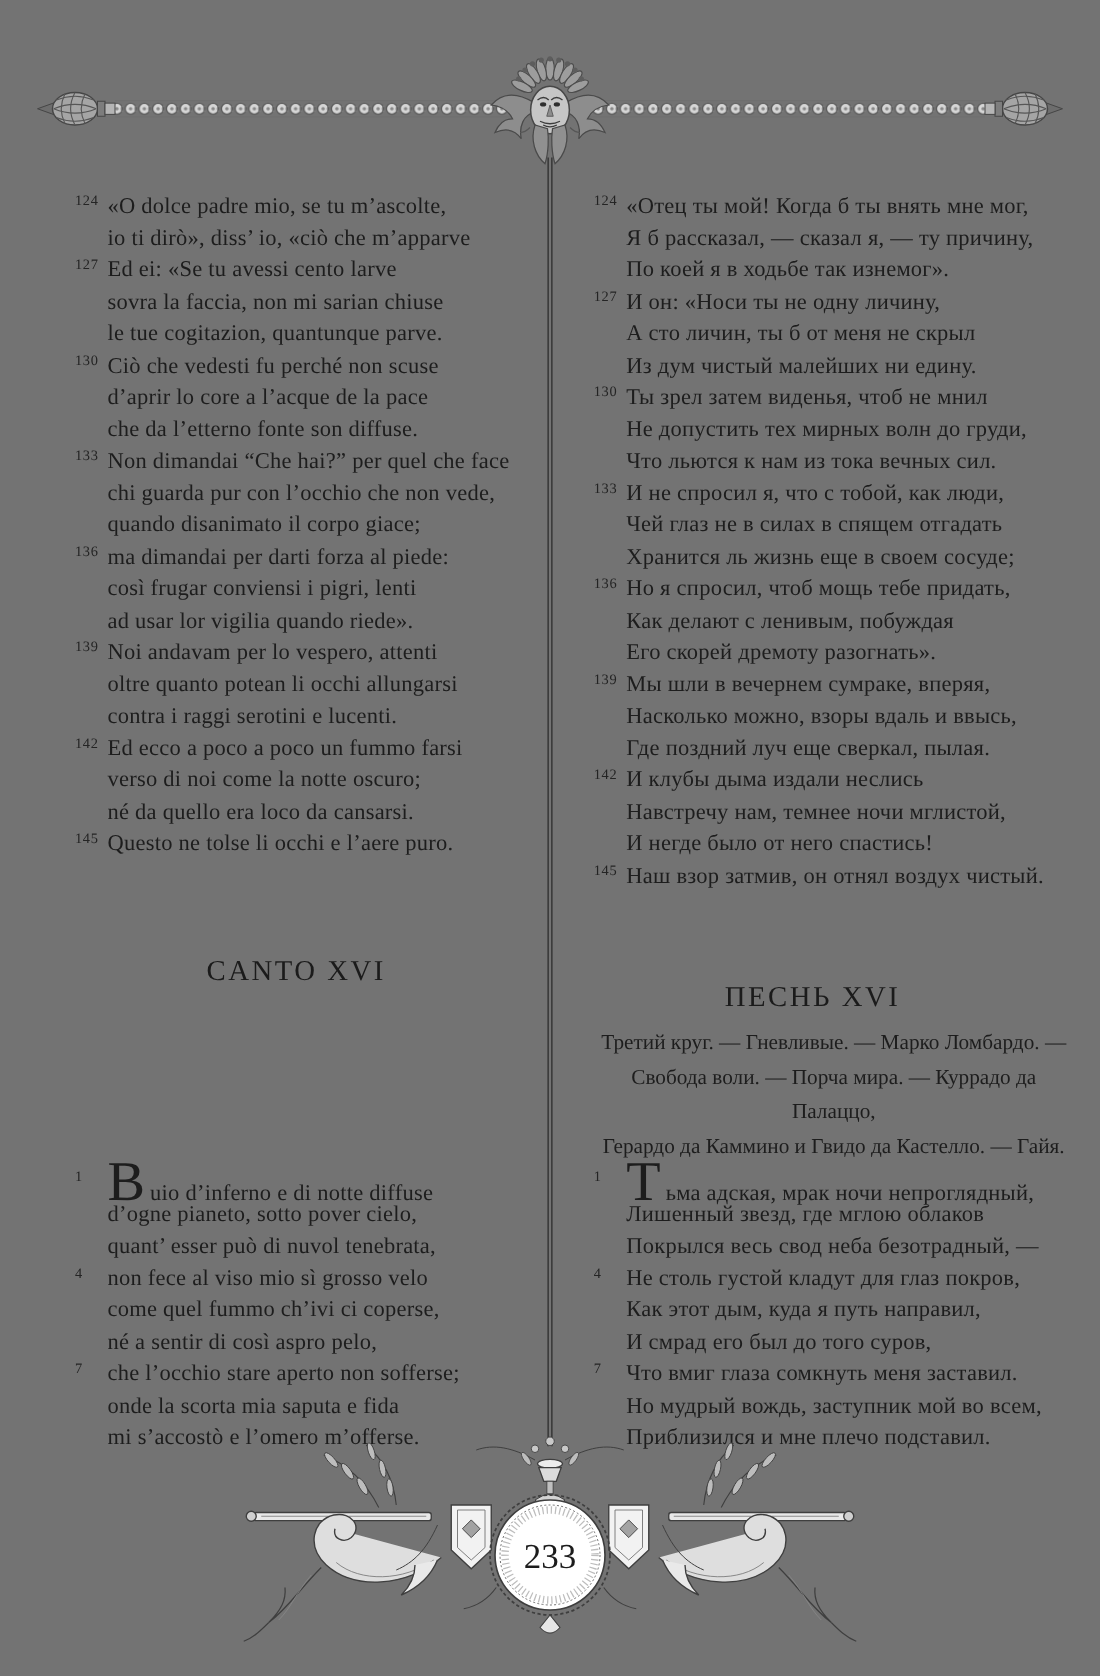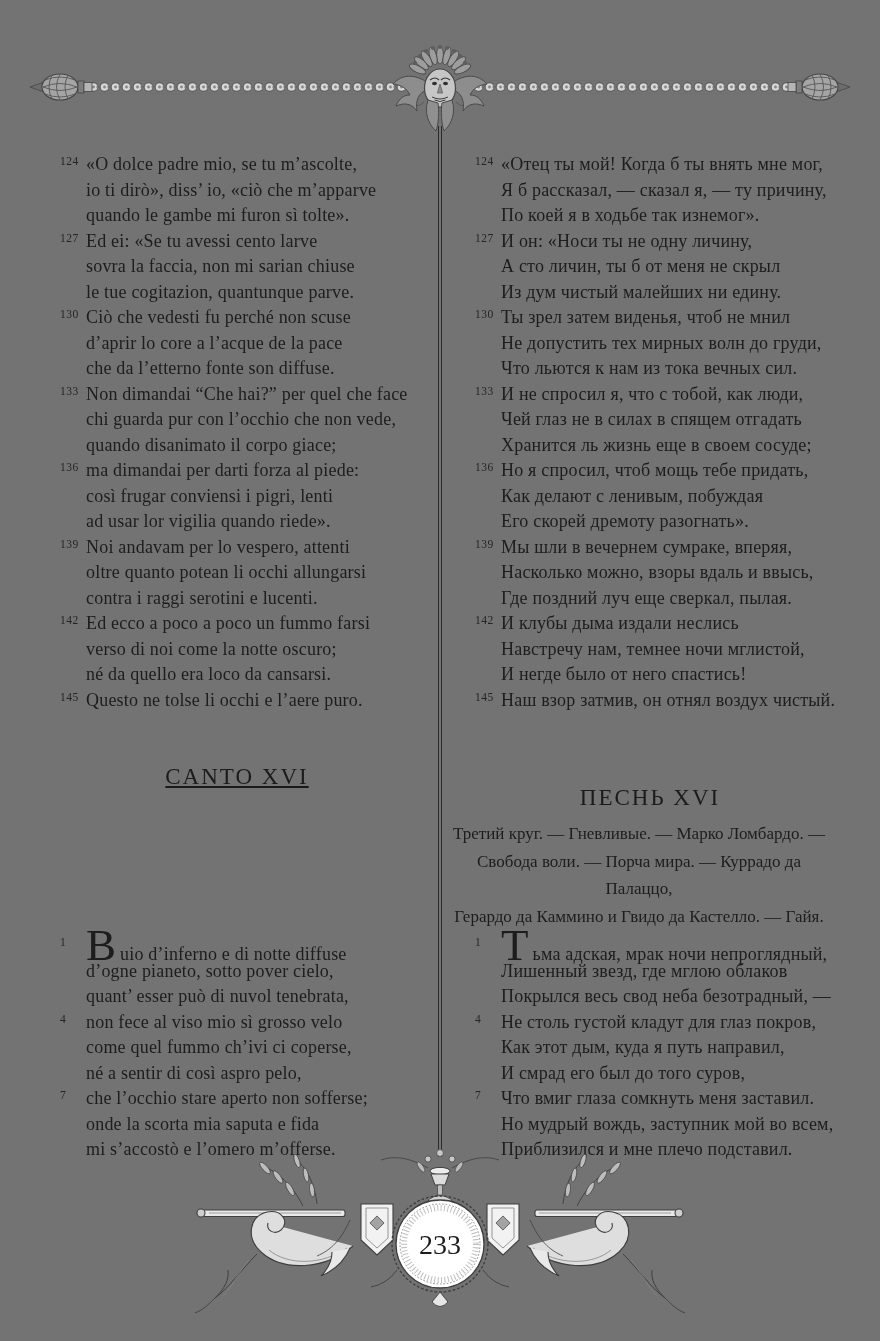--- a/index.html
+++ b/index.html
@@ -111,21 +111,20 @@
       </g>
       <path d="M-16,64 q-4,4 -8,4 M16,64 q4,4 8,4" fill="none" stroke="#565656" stroke-width="0.9"></path>
     </g>
   </svg>
 
   <div class="vrule"></div>
 
   <div class="vblock" style="left:86px; top:152px;">
     <div class="line"><span class="vnum">124</span><span>«O dolce padre mio, se tu m’ascolte,</span></div>
     <div class="line"><span>io ti dirò», diss’ io, «ciò che m’apparve</span></div>
-    <div class="line"><span>quando le gambe mi furon sì tolte».</span></div>
     <div class="line"><span class="vnum">127</span><span>Ed ei: «Se tu avessi cento larve</span></div>
     <div class="line"><span>sovra la faccia, non mi sarian chiuse</span></div>
     <div class="line"><span>le tue cogitazion, quantunque parve.</span></div>
     <div class="line"><span class="vnum">130</span><span>Ciò che vedesti fu perché non scuse</span></div>
     <div class="line"><span>d’aprir lo core a l’acque de la pace</span></div>
     <div class="line"><span>che da l’etterno fonte son diffuse.</span></div>
     <div class="line"><span class="vnum">133</span><span>Non dimandai “Che hai?” per quel che face</span></div>
     <div class="line"><span>chi guarda pur con l’occhio che non vede,</span></div>
     <div class="line"><span>quando disanimato il corpo giace;</span></div>
     <div class="line"><span class="vnum">136</span><span>ma dimandai per darti forza al piede:</span></div>
@@ -158,24 +157,24 @@
     <div class="line"><span>Его скорей дремоту разогнать».</span></div>
     <div class="line"><span class="vnum">139</span><span>Мы шли в вечернем сумраке, вперяя,</span></div>
     <div class="line"><span>Насколько можно, взоры вдаль и ввысь,</span></div>
     <div class="line"><span>Где поздний луч еще сверкал, пылая.</span></div>
     <div class="line"><span class="vnum">142</span><span>И клубы дыма издали неслись</span></div>
     <div class="line"><span>Навстречу нам, темнее ночи мглистой,</span></div>
     <div class="line"><span>И негде было от него спастись!</span></div>
     <div class="line"><span class="vnum">145</span><span>Наш взор затмив, он отнял воздух чистый.</span></div>
   </div>
 
-  <div class="heading" style="left:56px; top:764px; width:362px;text-decoration:underline;">CANTO XVI</div>
+  <div class="heading" style="left:56px; top:764px; width:362px;">CANTO XVI</div>
   <div class="heading" style="left:470px; top:764px; width:360px;margin-top:21px;">ПЕСНЬ XVI</div>
 
-  <div class="argument" style="left:448px; top:820px; width:382px;">
+  <div class="argument" style="left:476px; top:820px; width:382px;">
     <div>Третий круг. — Гневливые. — Марко Ломбардо. —</div>
     <div>Свобода воли. — Порча мира. — Куррадо да Палаццо,</div>
     <div>Герардо да Каммино и Гвидо да Кастелло. — Гайя.</div>
   </div>
 
   <div class="vblock" style="left:86px; top:933px;">
     <div class="line"><span class="vnum">1</span><span class="initial">B</span><span>uio d’inferno e di notte diffuse</span></div>
     <div class="line"><span>d’ogne pianeto, sotto pover cielo,</span></div>
     <div class="line"><span>quant’ esser può di nuvol tenebrata,</span></div>
     <div class="line"><span class="vnum">4</span><span>non fece al viso mio sì grosso velo</span></div>

